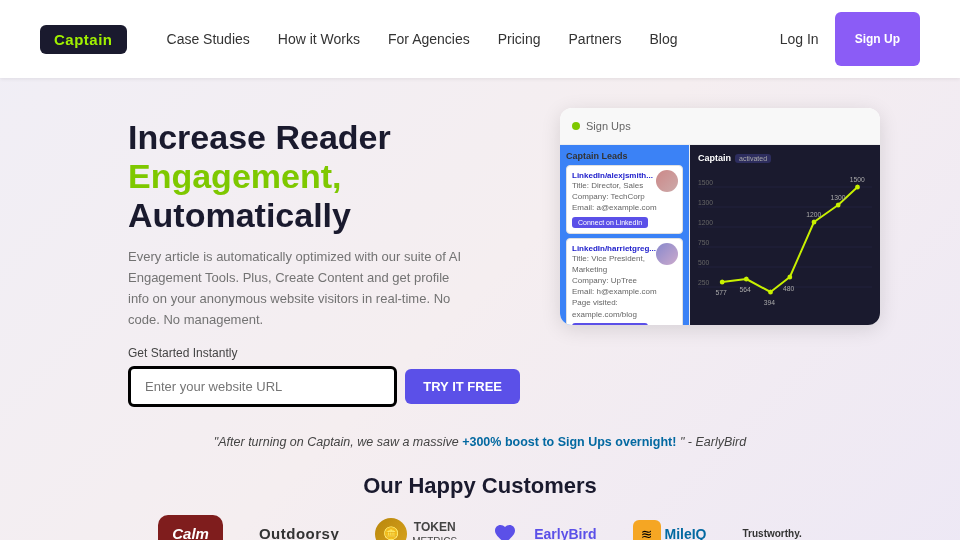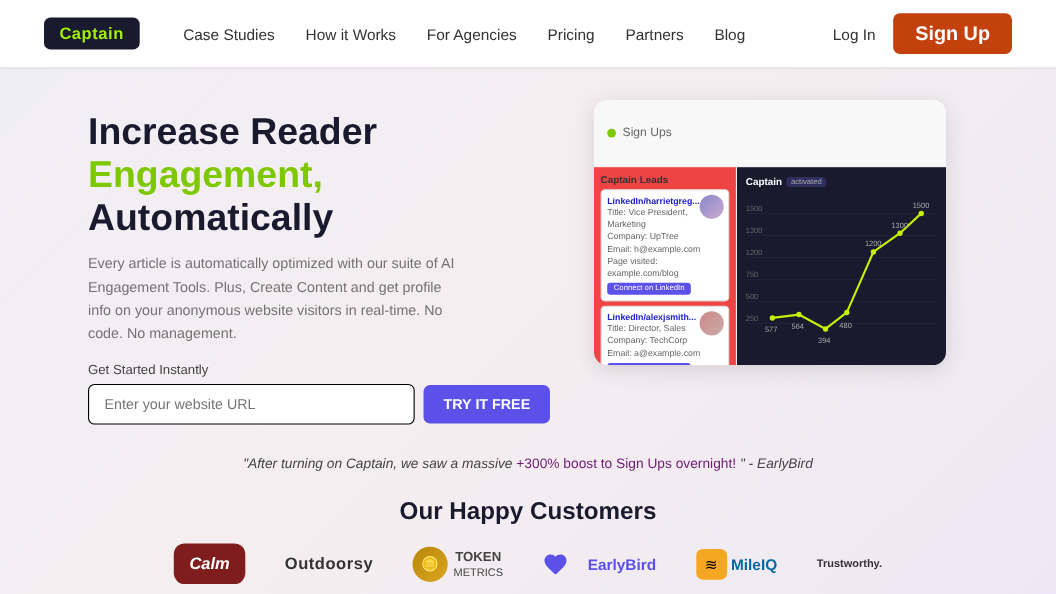--- a/index.html
+++ b/index.html
@@ -55,36 +55,37 @@
       gap: 16px;
     }
     .btn-login {
       font-size: 14px;
       color: #333;
       background: none;
       border: none;
       cursor: pointer;
     }
     .btn-signup {
-      background: #c2410c;
+      background: #8b5cf6;
       color: white;
       border: none;
-      padding: 8px 20px;
+      padding: 20px 20px;
       border-radius: 6px;
-      font-size: 18px;
+      font-size: 12px;
       font-weight: 600;
       cursor: pointer;
     }
 
     
     .hero {
       display: flex;
       padding: 30px 80px 20px 80px;
       gap: 40px;
       align-items: flex-start;
+      margin-left: 48px;
     }
     .hero-left {
       flex: 1;
       max-width: 420px;
       padding-top: 10px;
     }
     .hero-title {
       font-size: 34px;
       font-weight: 800;
       color: #1a1a2e;
@@ -109,21 +110,21 @@
       font-weight: 500;
     }
     .cta-row {
       display: flex;
       gap: 8px;
       align-items: center;
     }
     .url-input {
       flex: 1;
       padding: 10px 14px;
-      border: 1px solid #000000;
+      border: 3px solid #000000;
       border-radius: 6px;
       font-size: 13px;
       color: #999;
       background: white;
       outline: none;
     }
     .btn-try {
       background: #5b50e8;
       color: white;
       border: none;
@@ -141,35 +142,35 @@
       max-width: 320px;
       background: white;
       border-radius: 12px;
       box-shadow: 0 4px 20px rgba(0,0,0,0.12);
       overflow: hidden;
       position: relative;
     }
     .dashboard-header {
       display: flex;
       align-items: center;
-      padding: 24px 12px;
+      padding: 12px 12px;
       background: #f8f8f8;
       border-bottom: 1px solid #eee;
       font-size: 11px;
       gap: 6px;
     }
     .dot-green { width: 8px; height: 8px; background: #7ec800; border-radius: 50%; }
     .dashboard-header span { font-size: 11px; color: #666; }
     .dashboard-body {
       display: flex;
       height: 180px;
     }
     .leads-panel {
       width: 130px;
-      background: #ef4444;
+      background: #3b82f6;
       padding: 6px;
       border-right: 1px solid #eee;
       overflow: hidden;
     }
     .leads-title { font-size: 9px; font-weight: 700; color: #333; margin-bottom: 4px; }
     .lead-card {
       background: white;
       border: 1px solid #e0e0e0;
       border-radius: 4px;
       padding: 5px;
@@ -224,21 +225,21 @@
     }
 
     
     .testimonial {
       text-align: center;
       padding: 8px 60px;
       font-size: 12.5px;
       color: #444;
       font-style: italic;
     }
-    .testimonial strong { color: #701a75; font-style: normal; font-weight: 400; }
+    .testimonial strong { color: #0369a1; font-style: normal; font-weight: 700; }
 
     
     .customers-section {
       text-align: center;
       padding: 16px 55px 10px;
     }
     .customers-title {
       font-size: 22px;
       font-weight: 700;
       color: #1a1a2e;
@@ -362,40 +363,40 @@
   <div class="hero-right">
     <div class="dashboard-header">
       <div class="dot-green"></div>
       <span>Sign Ups</span>
     </div>
     <div class="dashboard-body">
 
       <div class="leads-panel">
         <div class="leads-title">Captain Leads</div>
         <div class="lead-card">
+          <div class="lead-name">LinkedIn/alexjsmith...</div>
+          <div class="lead-detail">
+            Title: Director, Sales<br>
+            Company: TechCorp<br>
+            Email: a@example.com
+          </div>
+          <div class="lead-avatar" style="background: linear-gradient(135deg, #cc8888, #ccaaaa);"></div>
+          <div class="lead-btn">Connect on LinkedIn</div>
+        </div>
+        <div class="lead-card">
           <div class="lead-name">LinkedIn/harrietgreg...</div>
           <div class="lead-detail">
             Title: Vice President, Marketing<br>
             Company: UpTree<br>
             Email: h@example.com<br>
             Page visited: example.com/blog
           </div>
           <div class="lead-avatar"></div>
           <div class="lead-btn">Connect on LinkedIn</div>
         </div>
-        <div class="lead-card">
-          <div class="lead-name">LinkedIn/alexjsmith...</div>
-          <div class="lead-detail">
-            Title: Director, Sales<br>
-            Company: TechCorp<br>
-            Email: a@example.com
-          </div>
-          <div class="lead-avatar" style="background: linear-gradient(135deg, #cc8888, #ccaaaa);"></div>
-          <div class="lead-btn">Connect on LinkedIn</div>
-        </div>
       </div>
 
       <div class="chart-panel">
         <div class="chart-header">
           <span class="chart-title">Captain</span>
           <span class="activated-badge">activated</span>
         </div>
         <div class="chart-svg-wrap">
           <svg width="100%" height="100%" viewBox="0 0 180 140" preserveAspectRatio="none">
 

